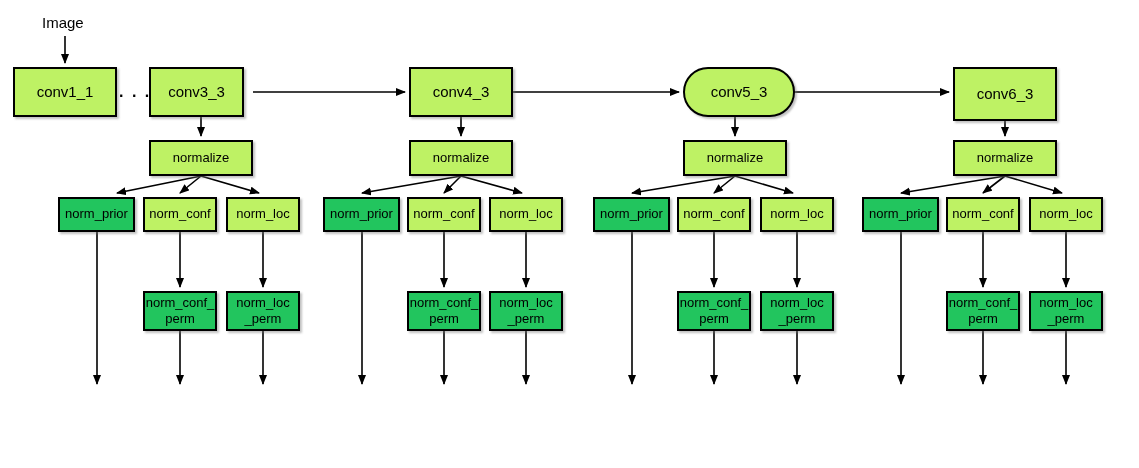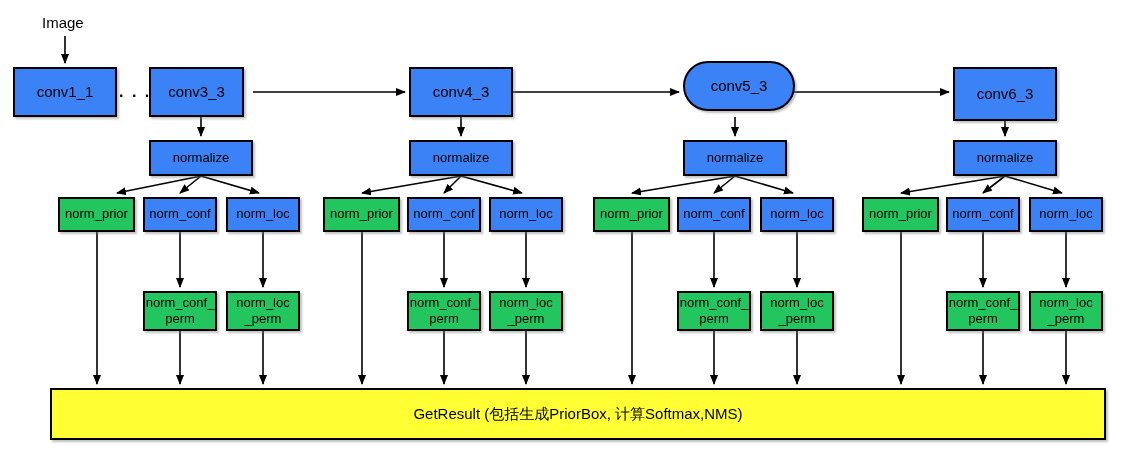--- a/index.html
+++ b/index.html
@@ -14,21 +14,21 @@
   }
   svg.arrows {
     position: absolute;
     left: 0; top: 0;
     width: 1139px; height: 468px;
     pointer-events: none;
   }
   .box {
     position: absolute;
     box-sizing: border-box;
-    background: #3b82f6;
+    background: #bef264;
     border: 2px solid #000000;
     display: flex;
     align-items: center;
     justify-content: center;
     text-align: center;
     box-shadow: 2px 2px 2px rgba(120,120,120,0.45);
     font-size: 13px;
     line-height: 1.25;
     white-space: pre-line;
   }
@@ -112,21 +112,21 @@
       <line x1="1066" y1="232" x2="1066" y2="287" stroke="#000000" stroke-width="1.6" marker-end="url(#ah)"></line>
       <line x1="1066" y1="331" x2="1066" y2="384" stroke="#000000" stroke-width="1.6" marker-end="url(#ah)"></line>
     </svg>
 
   <div class="free-label" style="left:42px; top:14px;">Image</div>
 
   <div class="box conv" style="left:13px;  top:67px; width:104px; height:50px;">conv1_1</div>
   <div class="dots" style="left:119px; top:83px;">. . .</div>
   <div class="box conv" style="left:149px; top:67px; width:95px; height:50px;">conv3_3</div>
   <div class="box conv" style="left:409px; top:67px; width:104px; height:50px;">conv4_3</div>
-  <div class="box conv" style="left:683px; top:61px; width:112px; height:50px;border-radius:25px;">conv5_3</div>
+  <div class="box conv" style="left:683px; top:67px; width:112px; height:50px;border-radius:25px;">conv5_3</div>
   <div class="box conv" style="left:953px; top:67px; width:104px; height:54px;">conv6_3</div>
 
   <div class="box" style="left:149px; top:140px; width:104px; height:36px;">normalize</div>
   <div class="box hl" style="left:58px;  top:197px; width:77px;  height:35px;">norm_prior</div>
   <div class="box" style="left:143px; top:197px; width:74px;  height:35px;">norm_conf</div>
   <div class="box" style="left:226px; top:197px; width:74px;  height:35px;">norm_loc</div>
   <div class="box hl" style="left:143px; top:291px; width:74px;  height:40px;">norm_conf_
 perm</div>
   <div class="box hl" style="left:226px; top:291px; width:74px;  height:40px;">norm_loc
 _perm</div>
@@ -151,15 +151,14 @@
 
   <div class="box" style="left:953px; top:140px; width:104px; height:36px;">normalize</div>
   <div class="box hl" style="left:862px; top:197px; width:77px;  height:35px;">norm_prior</div>
   <div class="box" style="left:946px; top:197px; width:74px;  height:35px;">norm_conf</div>
   <div class="box" style="left:1029px; top:197px; width:74px; height:35px;">norm_loc</div>
   <div class="box hl" style="left:946px; top:291px; width:74px;  height:40px;">norm_conf_
 perm</div>
   <div class="box hl" style="left:1029px; top:291px; width:74px; height:40px;">norm_loc
 _perm</div>
 
-  <div class="result-bar">GetResult (包括生成PriorBox, 计算Softmax,NMS)</div>
 
 </div>
 
 </body></html>

